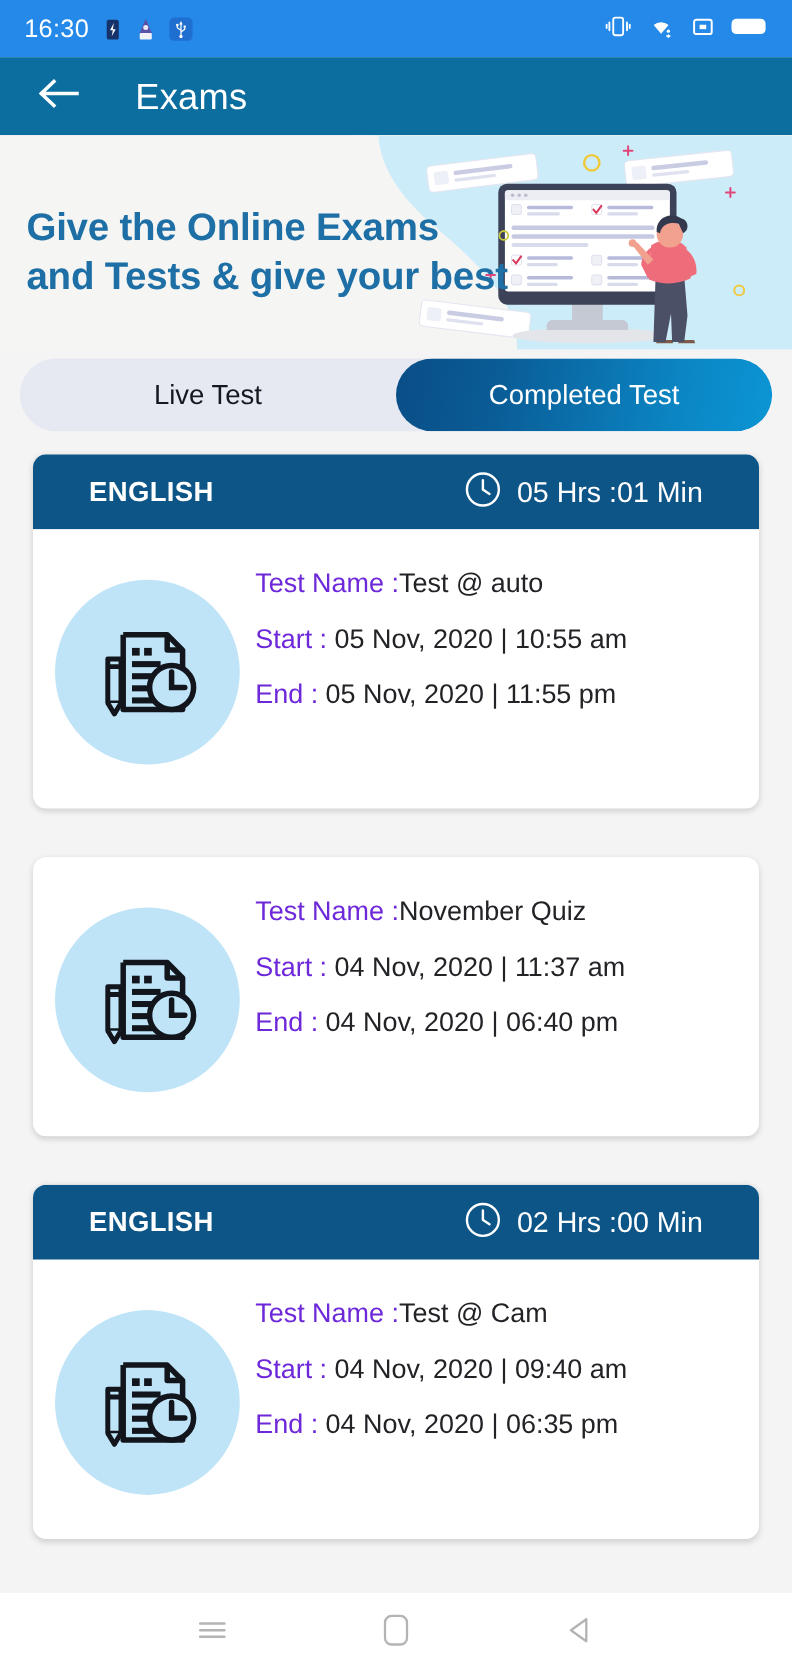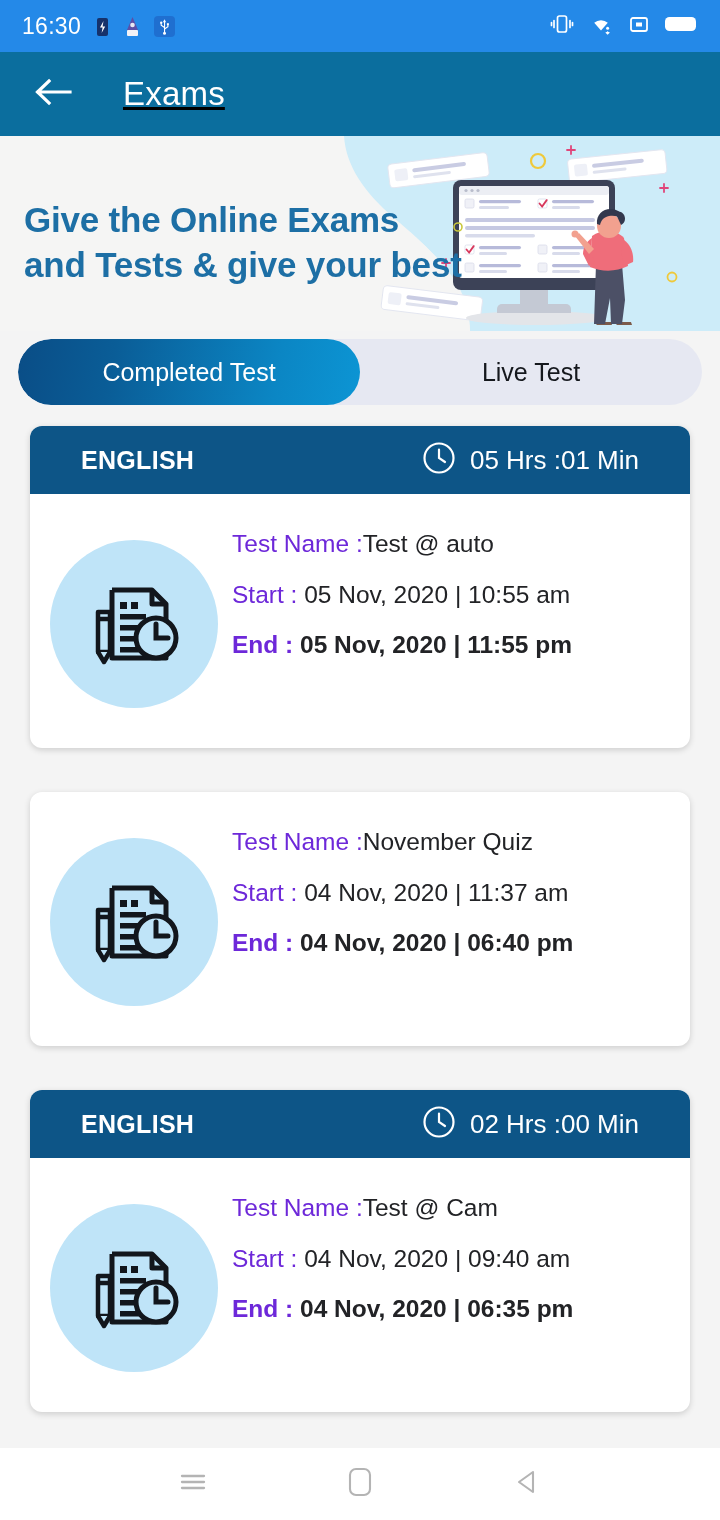--- a/index.html
+++ b/index.html
@@ -54,27 +54,26 @@
   }
   .status-right {
     margin-left: auto;
     display: flex;
     align-items: center;
     gap: 14px;
   }
 
   
   .app-bar {
-    height: 84px;
+    height: 71px;
     background: #0b6e9e;
     display: flex;
     align-items: center;
     padding: 0 30px;
     flex: 0 0 auto;
-    text-decoration: underline;
   }
   .back-btn {
     width: 46px;
     height: 46px;
     display: flex;
     align-items: center;
     justify-content: center;
     cursor: pointer;
   }
   .app-title {
@@ -198,21 +197,21 @@
     flex: 1 1 auto;
     padding-left: 14px;
     padding-top: 14px;
   }
   .info-row {
     font-size: 24.5px;
     line-height: 1.0;
     margin-bottom: 26px;
     white-space: nowrap;
   }
-  .info-row:last-child { margin-bottom: 0; font-weight: bold; }
+  .info-row:last-child { margin-bottom: 0; }
   .lbl { color: #6d28d9; }
   .val { color: #222326; }
 
   
   .nav-bar {
     height: 72px;
     background: #ffffff;
     display: flex;
     align-items: center;
     justify-content: space-around;
@@ -387,22 +386,22 @@
         <circle cx="138" cy="91" r="4" fill="none" stroke="#c9c83c" stroke-width="1.6"></circle>
         <circle cx="352" cy="141" r="4.5" fill="none" stroke="#efc93b" stroke-width="1.8"></circle>
       </svg>
       <div class="banner-text">
         <div>Give the Online Exams</div>
         <div>and Tests &amp; give your best</div>
       </div>
     </div>
 
     <div class="tab-wrap">
+      <div class="tab">Live Test</div>
       <div class="tab active">Completed Test</div>
-      <div class="tab">Live Test</div>
     </div>
 
     <div class="card-list">
 
       <div class="card">
         <div class="card-head">
           <span class="card-subject">ENGLISH</span>
           <span class="card-duration">
             <span>
               <svg width="34" height="34" viewBox="0 0 34 34">

